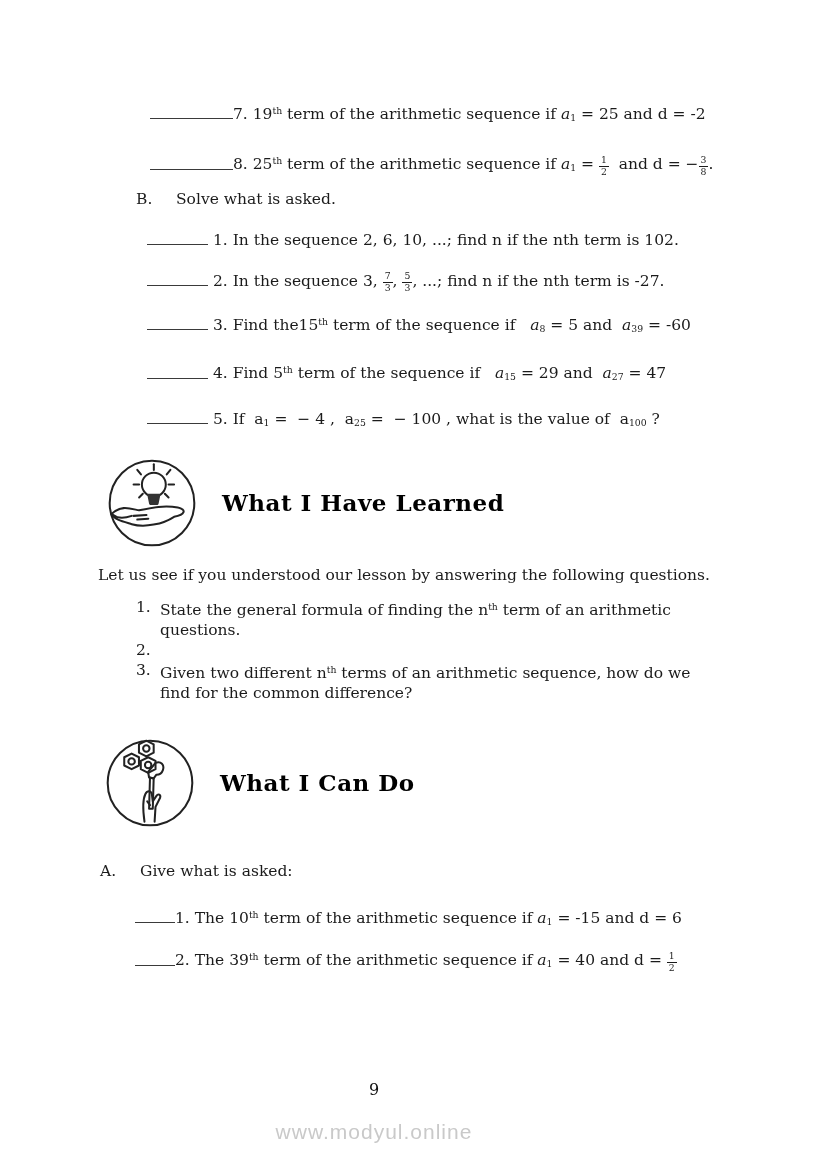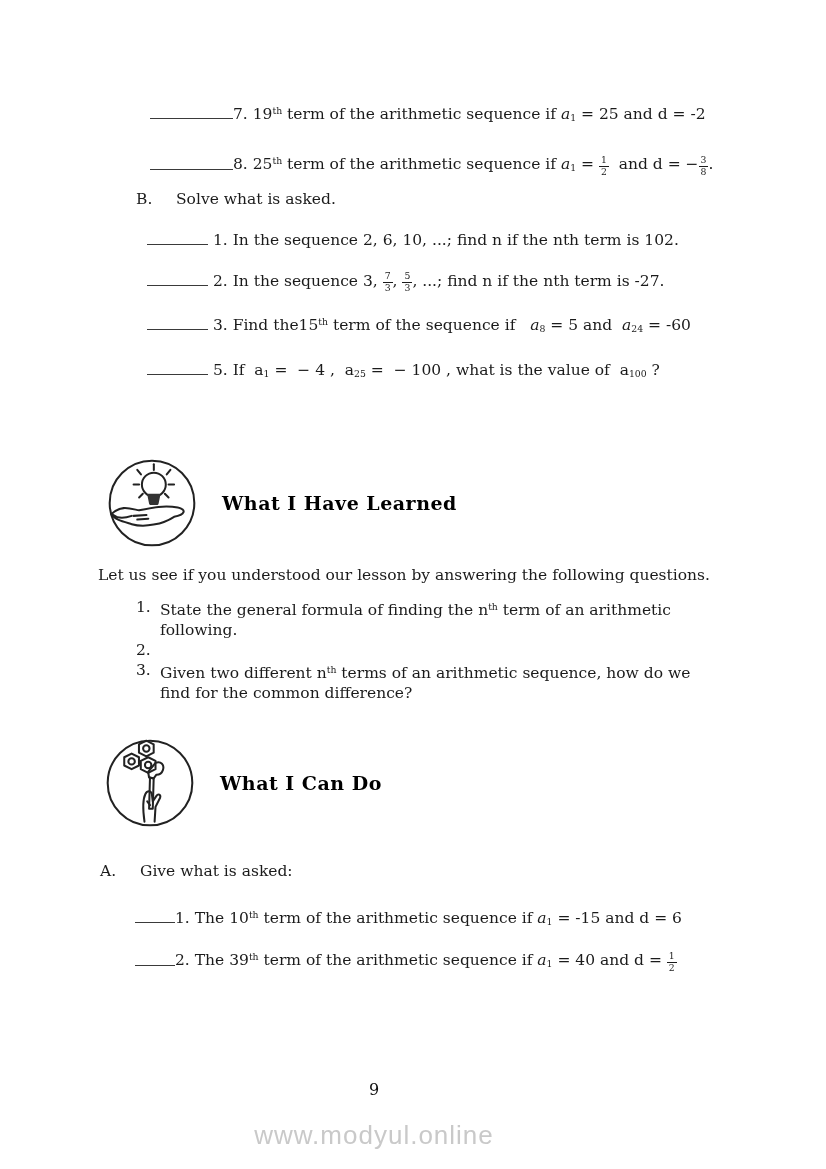--- a/index.html
+++ b/index.html
@@ -28,35 +28,35 @@
   .frac .num{display:block;border-bottom:1px solid #1b1b1b;padding:0 2px;}
   .frac .den{display:block;padding:0 2px;}
   .sec-label{display:inline-block;width:40px;}
   .sec-head{line-height:22px;}
   .b-item{margin-bottom:15px;}
   .a-item{margin-bottom:9px;}
   .q78-item{margin-bottom:17px;}
   .section-header{display:flex;align-items:center;gap:24px;}
   .section-icon{width:92px;height:94px;flex:0 0 auto;}
   .section-title{
-    font-weight:bold;font-size:19px;color:#000;
+    font-weight:bold;font-size:23px;color:#000;
     letter-spacing:0.5px;line-height:30px;
   }
   .q-item{display:flex;}
   .q-num{width:24px;flex:0 0 auto;line-height:20px;}
   .q-lines .rich{line-height:20px;}
   .footer-pagenum{
     position:absolute;left:0;right:0;top:1080px;
     text-align:center;font-size:16px;color:#111;
   }
   .footer-watermark{
     position:absolute;left:0;right:0;top:1120px;
     text-align:center;
     font-family:"Liberation Sans","DejaVu Sans",sans-serif;
-    font-weight:300;font-size:26px;letter-spacing:1px;
+    font-weight:300;font-size:21px;letter-spacing:1px;
     color:#c9c9c9;
   }
 </style>
 </head>
 <body>
 
 <div class="page">
 
   <div class="abs" style="left:150px;top:98px;width:640px;">
     <div class="rich q78-item"><span class="blank" style="width: 83px;"></span>7. 19<span class="sup">th</span> term of the arithmetic sequence if <span class="var">a</span><span class="sub">1</span> = 25 and d = -2</div>
@@ -64,21 +64,22 @@
   </div>
 
   <div class="abs" style="left:100px;top:188px;width:680px;margin-left:36px;">
     <div class="sec-head">
       <span class="sec-label">B.</span><span>Solve what is asked.</span>
     </div>
   </div>
   <div class="abs" style="left:147px;top:227px;width:640px;">
     <div class="rich b-item"><span class="blank" style="width: 61px;"></span> 1. In the sequence 2, 6, 10, ...; find n if the nth term is 102.</div>
     <div class="rich b-item"><span class="blank" style="width: 61px;"></span> 2. In the sequence 3, <span class="frac"><span class="num">7</span><span class="den">3</span></span>, <span class="frac"><span class="num">5</span><span class="den">3</span></span>, ...; find n if the nth term is -27.</div>
-    <div class="rich b-item"><span class="blank" style="width: 61px;"></span> 3. Find the15<span class="sup">th</span> term of the sequence if   <span class="var">a</span><span class="sub">8</span> = 5 and  <span class="var">a</span><span class="sub">24</span> = -60</div>
+    <div class="rich b-item"><span class="blank" style="width: 61px;"></span> 3. Find the15<span class="sup">th</span> term of the sequence if   <span class="var">a</span><span class="sub">8</span> = 5 and  <span class="var">a</span><span class="sub">39</span> = -60</div>
+    <div class="rich b-item"><span class="blank" style="width: 61px;"></span> 4. Find 5<span class="sup">th</span> term of the sequence if   <span class="var">a</span><span class="sub">15</span> = 29 and  <span class="var">a</span><span class="sub">27</span> = 47</div>
     <div class="rich b-item"><span class="blank" style="width: 61px;"></span> 5. If  a<span class="sub">1</span> =  − 4 ,  a<span class="sub">25</span> =  − 100 , what is the value of  a<span class="sub">100</span> ?</div>
   </div>
 
   <div class="abs section-header" style="left:106px;top:456px;width:560px;">
     <svg class="section-icon" viewBox="0 0 100 100" fill="none" stroke="#222" stroke-width="2.2" stroke-linecap="round" stroke-linejoin="round">
       <circle cx="50" cy="50" r="46"></circle>
       <circle cx="52" cy="30" r="13"></circle>
       <path d="M46 41 L58 41 L56 51 L48 51 Z" fill="#333" stroke="#333"></path>
       <line x1="52" y1="8" x2="52" y2="14"></line>
       <line x1="34" y1="14" x2="38" y2="19"></line>
@@ -95,21 +96,21 @@
     <div class="section-title">What I Have Learned</div>
   </div>
 
   <div class="abs rich" style="left:98px;top:565px;width:660px;line-height:20px;">Let us see if you understood our lesson by answering the following questions.</div>
 
   <div class="abs" style="left:136px;top:597px;width:620px;">
     <div class="q-item">
       <span class="q-num">1.</span>
       <span class="q-lines">
         <div class="rich">State the general formula of finding the n<span class="sup">th</span> term of an arithmetic</div>
-        <div class="rich">following.</div>
+        <div class="rich">questions.</div>
       </span>
     </div>
     <div class="q-item">
       <span class="q-num">2.</span>
     </div>
     <div class="q-item">
       <span class="q-num">3.</span>
       <span class="q-lines">
         <div class="rich">Given two different n<span class="sup">th</span> terms of an arithmetic sequence, how do we</div>
         <div class="rich">find for the common difference?</div>

